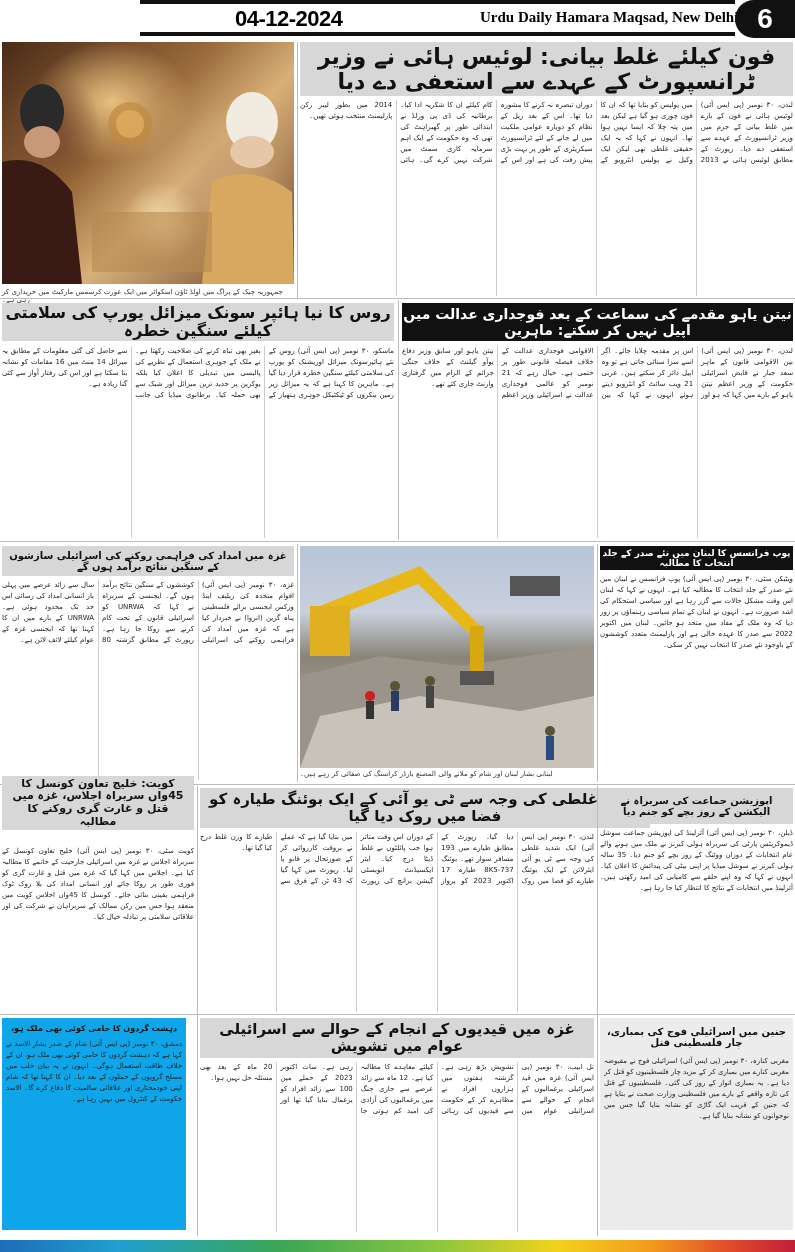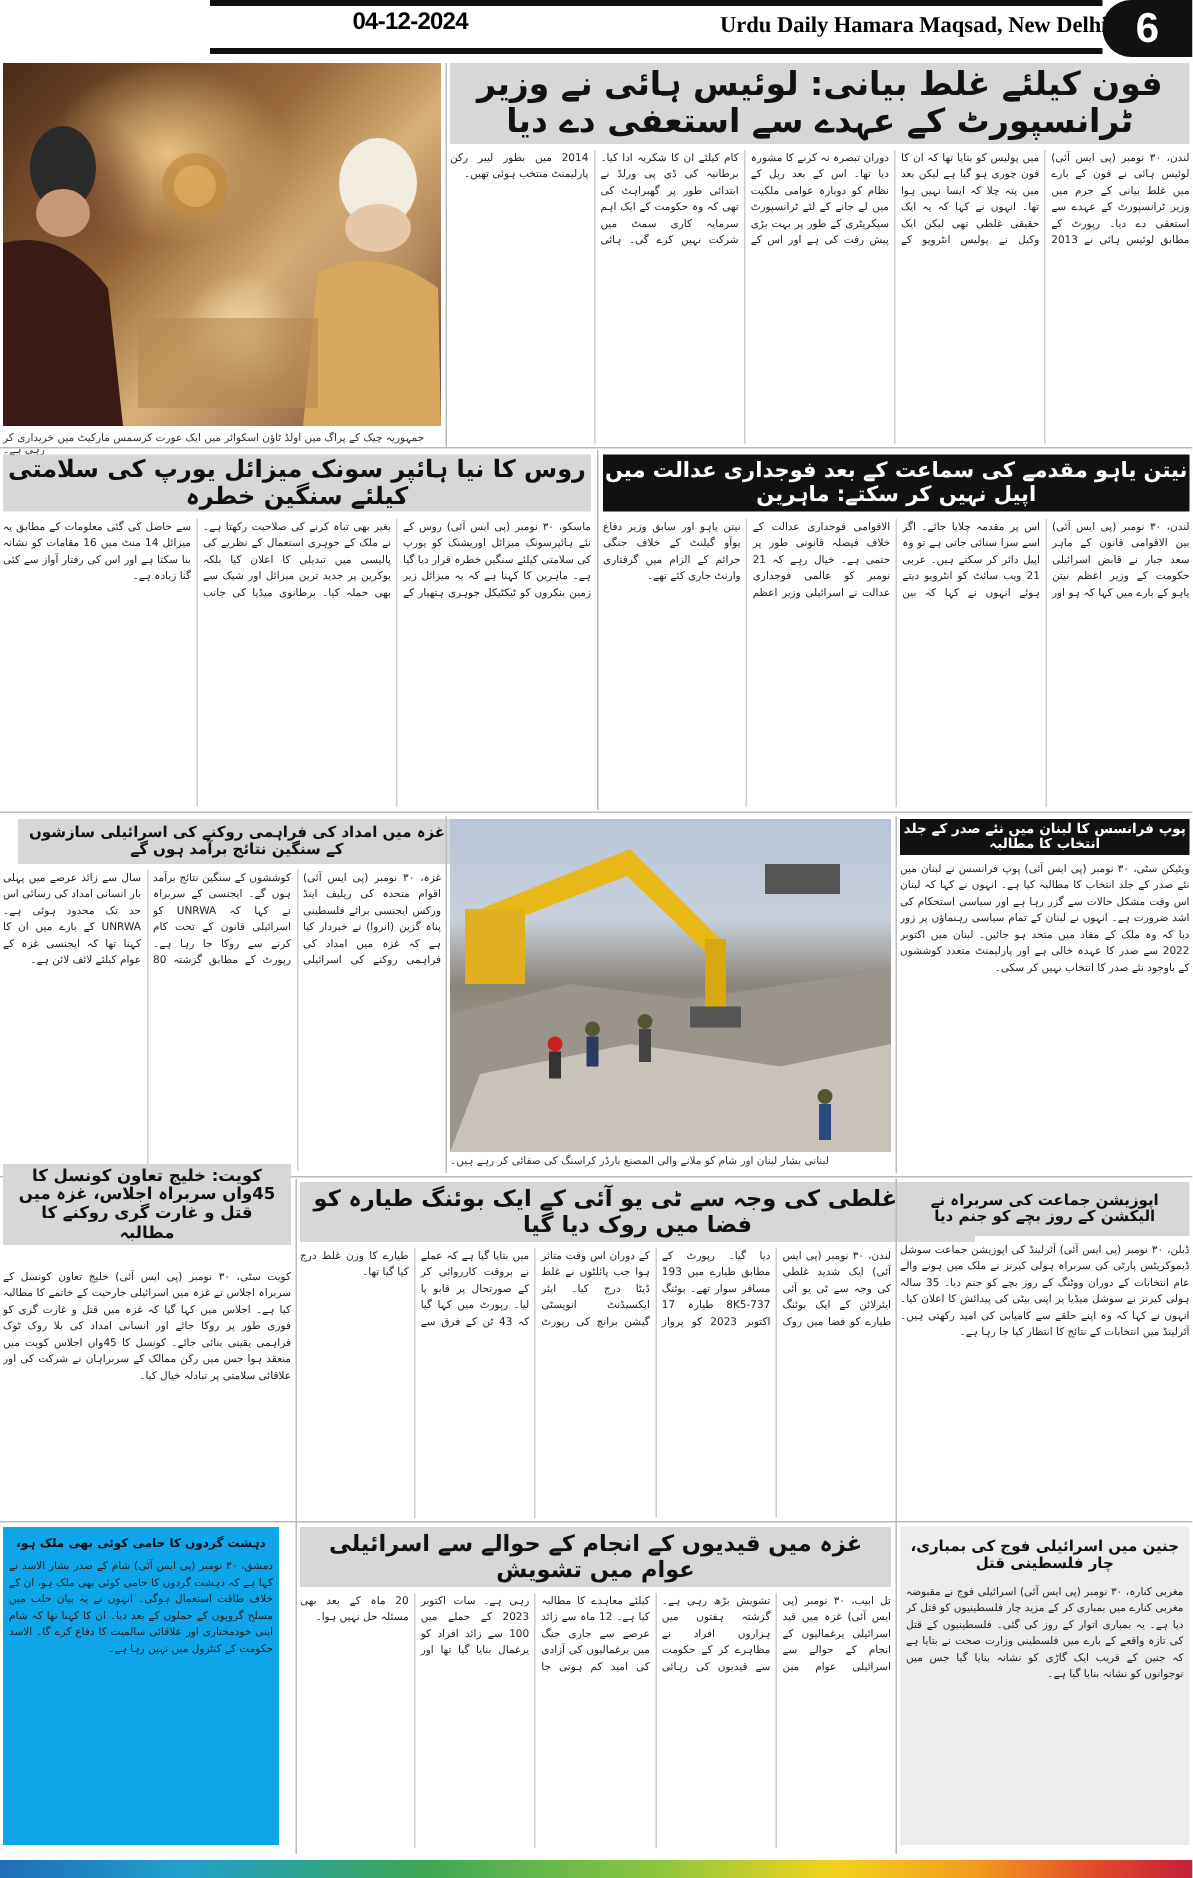--- a/index.html
+++ b/index.html
@@ -4,21 +4,21 @@
 <style>
 *{box-sizing:border-box;margin:0;padding:0}
 body{width:795px;height:1252px;background:#fff;font-family:"DejaVu Sans",sans-serif;position:relative;overflow:hidden}
 .abs{position:absolute}
 
 .mast{left:0;top:0;width:795px;height:38px}
 .mast .bar-top{position:absolute;left:140px;right:60px;top:0;height:4px;background:#111}
 .mast .bar-bot{position:absolute;left:140px;right:60px;top:32px;height:4px;background:#111}
 .mast .logo{position:absolute;left:0;top:0;width:140px;height:38px;background:#111;color:#fff;font-size:18px;font-weight:bold;display:flex;align-items:center;justify-content:center;direction:rtl;border-radius:0 22px 22px 0}
 .mast .pageno{position:absolute;right:0;top:0;width:60px;height:38px;background:#111;color:#fff;font-size:28px;font-weight:bold;display:flex;align-items:center;justify-content:center;border-radius:22px 0 0 22px;font-family:"Liberation Sans",sans-serif}
-.mast .date{position:absolute;left:235px;top:6px;font-size:16px;font-weight:bold;font-family:"Liberation Sans",sans-serif;letter-spacing:-0.5px}
+.mast .date{position:absolute;left:235px;top:6px;font-size:22px;font-weight:bold;font-family:"Liberation Sans",sans-serif;letter-spacing:-0.5px}
 .mast .pub{position:absolute;left:480px;top:9px;font-size:15px;font-weight:bold;font-family:"Liberation Serif",serif}
 
 .hl{direction:rtl;text-align:center;font-family:"DejaVu Sans",sans-serif;display:flex;align-items:center;justify-content:center;line-height:1.15;font-weight:bold;color:#111}
 .hl.gray{background:#d7d7d7}
 .hl.dark{background:#111;color:#fff}
 .body{direction:rtl;font-size:7px;line-height:11px;color:#222;text-align:justify;overflow:hidden;column-gap:8px;column-rule:1px solid #ccc;font-family:"DejaVu Sans",sans-serif}
 .cap{direction:rtl;text-align:left;font-size:7px;color:#333}
 .photo{overflow:hidden}
 .vline{background:#bbb;width:1px}
 .hline{background:#bbb;height:1px}
@@ -62,21 +62,21 @@
 <div class="abs hline" style="left:0;top:298px;width:795px"></div>
 
 <div class="abs hl gray" style="left:2px;top:303px;width:392px;height:38px;font-size:16px">روس کا نیا ہائپر سونک میزائل یورپ کی سلامتی کیلئے سنگین خطرہ</div>
 <div class="abs body" style="left:2px;top:346px;width:392px;height:192px;column-count:3">ماسکو، ۳۰ نومبر (پی ایس آئی) روس کے نئے ہائپرسونک میزائل اوریشنک کو یورپ کی سلامتی کیلئے سنگین خطرہ قرار دیا گیا ہے۔ ماہرین کا کہنا ہے کہ یہ میزائل زیر زمین بنکروں کو ٹیکٹیکل جوہری ہتھیار کے بغیر بھی تباہ کرنے کی صلاحیت رکھتا ہے۔ نے ملک کے جوہری استعمال کے نظریے کی پالیسی میں تبدیلی کا اعلان کیا بلکہ یوکرین پر جدید ترین میزائل اور شیک سے بھی حملہ کیا۔ برطانوی میڈیا کی جانب سے حاصل کی گئی معلومات کے مطابق یہ میزائل 14 منٹ میں 16 مقامات کو نشانہ بنا سکتا ہے اور اس کی رفتار آواز سے کئی گنا زیادہ ہے۔</div>
 
 <div class="abs hl dark" style="left:402px;top:303px;width:391px;height:38px;font-size:14px">نیتن یاہو مقدمے کی سماعت کے بعد فوجداری عدالت میں اپیل نہیں کر سکتے: ماہرین</div>
 <div class="abs body" style="left:402px;top:346px;width:391px;height:192px;column-count:4">لندن، ۳۰ نومبر (پی ایس آئی) بین الاقوامی قانون کے ماہر سعد جبار نے قابض اسرائیلی حکومت کے وزیر اعظم نیتن یاہو کے بارے میں کہا کہ ہو اور اس پر مقدمہ چلایا جائے۔ اگر اسے سزا سنائی جاتی ہے تو وہ اپیل دائر کر سکتے ہیں۔ عربی 21 ویب سائٹ کو انٹرویو دیتے ہوئے انہوں نے کہا کہ بین الاقوامی فوجداری عدالت کے خلاف فیصلہ قانونی طور پر حتمی ہے۔ خیال رہے کہ 21 نومبر کو عالمی فوجداری عدالت نے اسرائیلی وزیر اعظم نیتن یاہو اور سابق وزیر دفاع یوآو گیلنٹ کے خلاف جنگی جرائم کے الزام میں گرفتاری وارنٹ جاری کئے تھے۔</div>
 
 <div class="abs hline" style="left:0;top:541px;width:795px"></div>
 
-<div class="abs hl gray" style="left:12px;top:546px;width:292px;height:30px;font-size:10px">غزہ میں امداد کی فراہمی روکنے کی اسرائیلی سازشوں کے سنگین نتائج برآمد ہوں گے</div>
+<div class="abs hl gray" style="left:2px;top:546px;width:292px;height:30px;font-size:10px">غزہ میں امداد کی فراہمی روکنے کی اسرائیلی سازشوں کے سنگین نتائج برآمد ہوں گے</div>
 <div class="abs body" style="left:2px;top:580px;width:292px;height:200px;column-count:3">غزہ، ۳۰ نومبر (پی ایس آئی) اقوام متحدہ کی ریلیف اینڈ ورکس ایجنسی برائے فلسطینی پناہ گزین (انروا) نے خبردار کیا ہے کہ غزہ میں امداد کی فراہمی روکنے کی اسرائیلی کوششوں کے سنگین نتائج برآمد ہوں گے۔ ایجنسی کے سربراہ نے کہا کہ UNRWA کو اسرائیلی قانون کے تحت کام کرنے سے روکا جا رہا ہے۔ رپورٹ کے مطابق گزشتہ 80 سال سے زائد عرصے میں پہلی بار انسانی امداد کی رسائی اس حد تک محدود ہوئی ہے۔ UNRWA کے بارے میں ان کا کہنا تھا کہ ایجنسی غزہ کے عوام کیلئے لائف لائن ہے۔</div>
 
 <div class="abs photo" style="left:300px;top:546px;width:294px;height:222px;background:linear-gradient(180deg,#b8c4d8 0%,#c8d0dc 30%,#8a8478 50%,#a09890 70%,#706860 100%)">
   <svg width="294" height="222">
     <path d="M0 130 L80 110 L160 120 L294 100 L294 222 L0 222 Z" fill="#9a948a"></path>
     <path d="M20 170 L120 150 L220 165 L294 150 L294 222 L0 222 Z" fill="#c8c2b8"></path>
     <path d="M20 60 L120 20 L180 80 L170 88 L118 38 L30 72 Z" fill="#e8b818"></path>
     <rect x="170" y="80" width="14" height="50" fill="#d8a810"></rect>
     <rect x="160" y="125" width="34" height="14" fill="#555"></rect>
     <rect x="10" y="60" width="40" height="50" fill="#e0b020"></rect>

